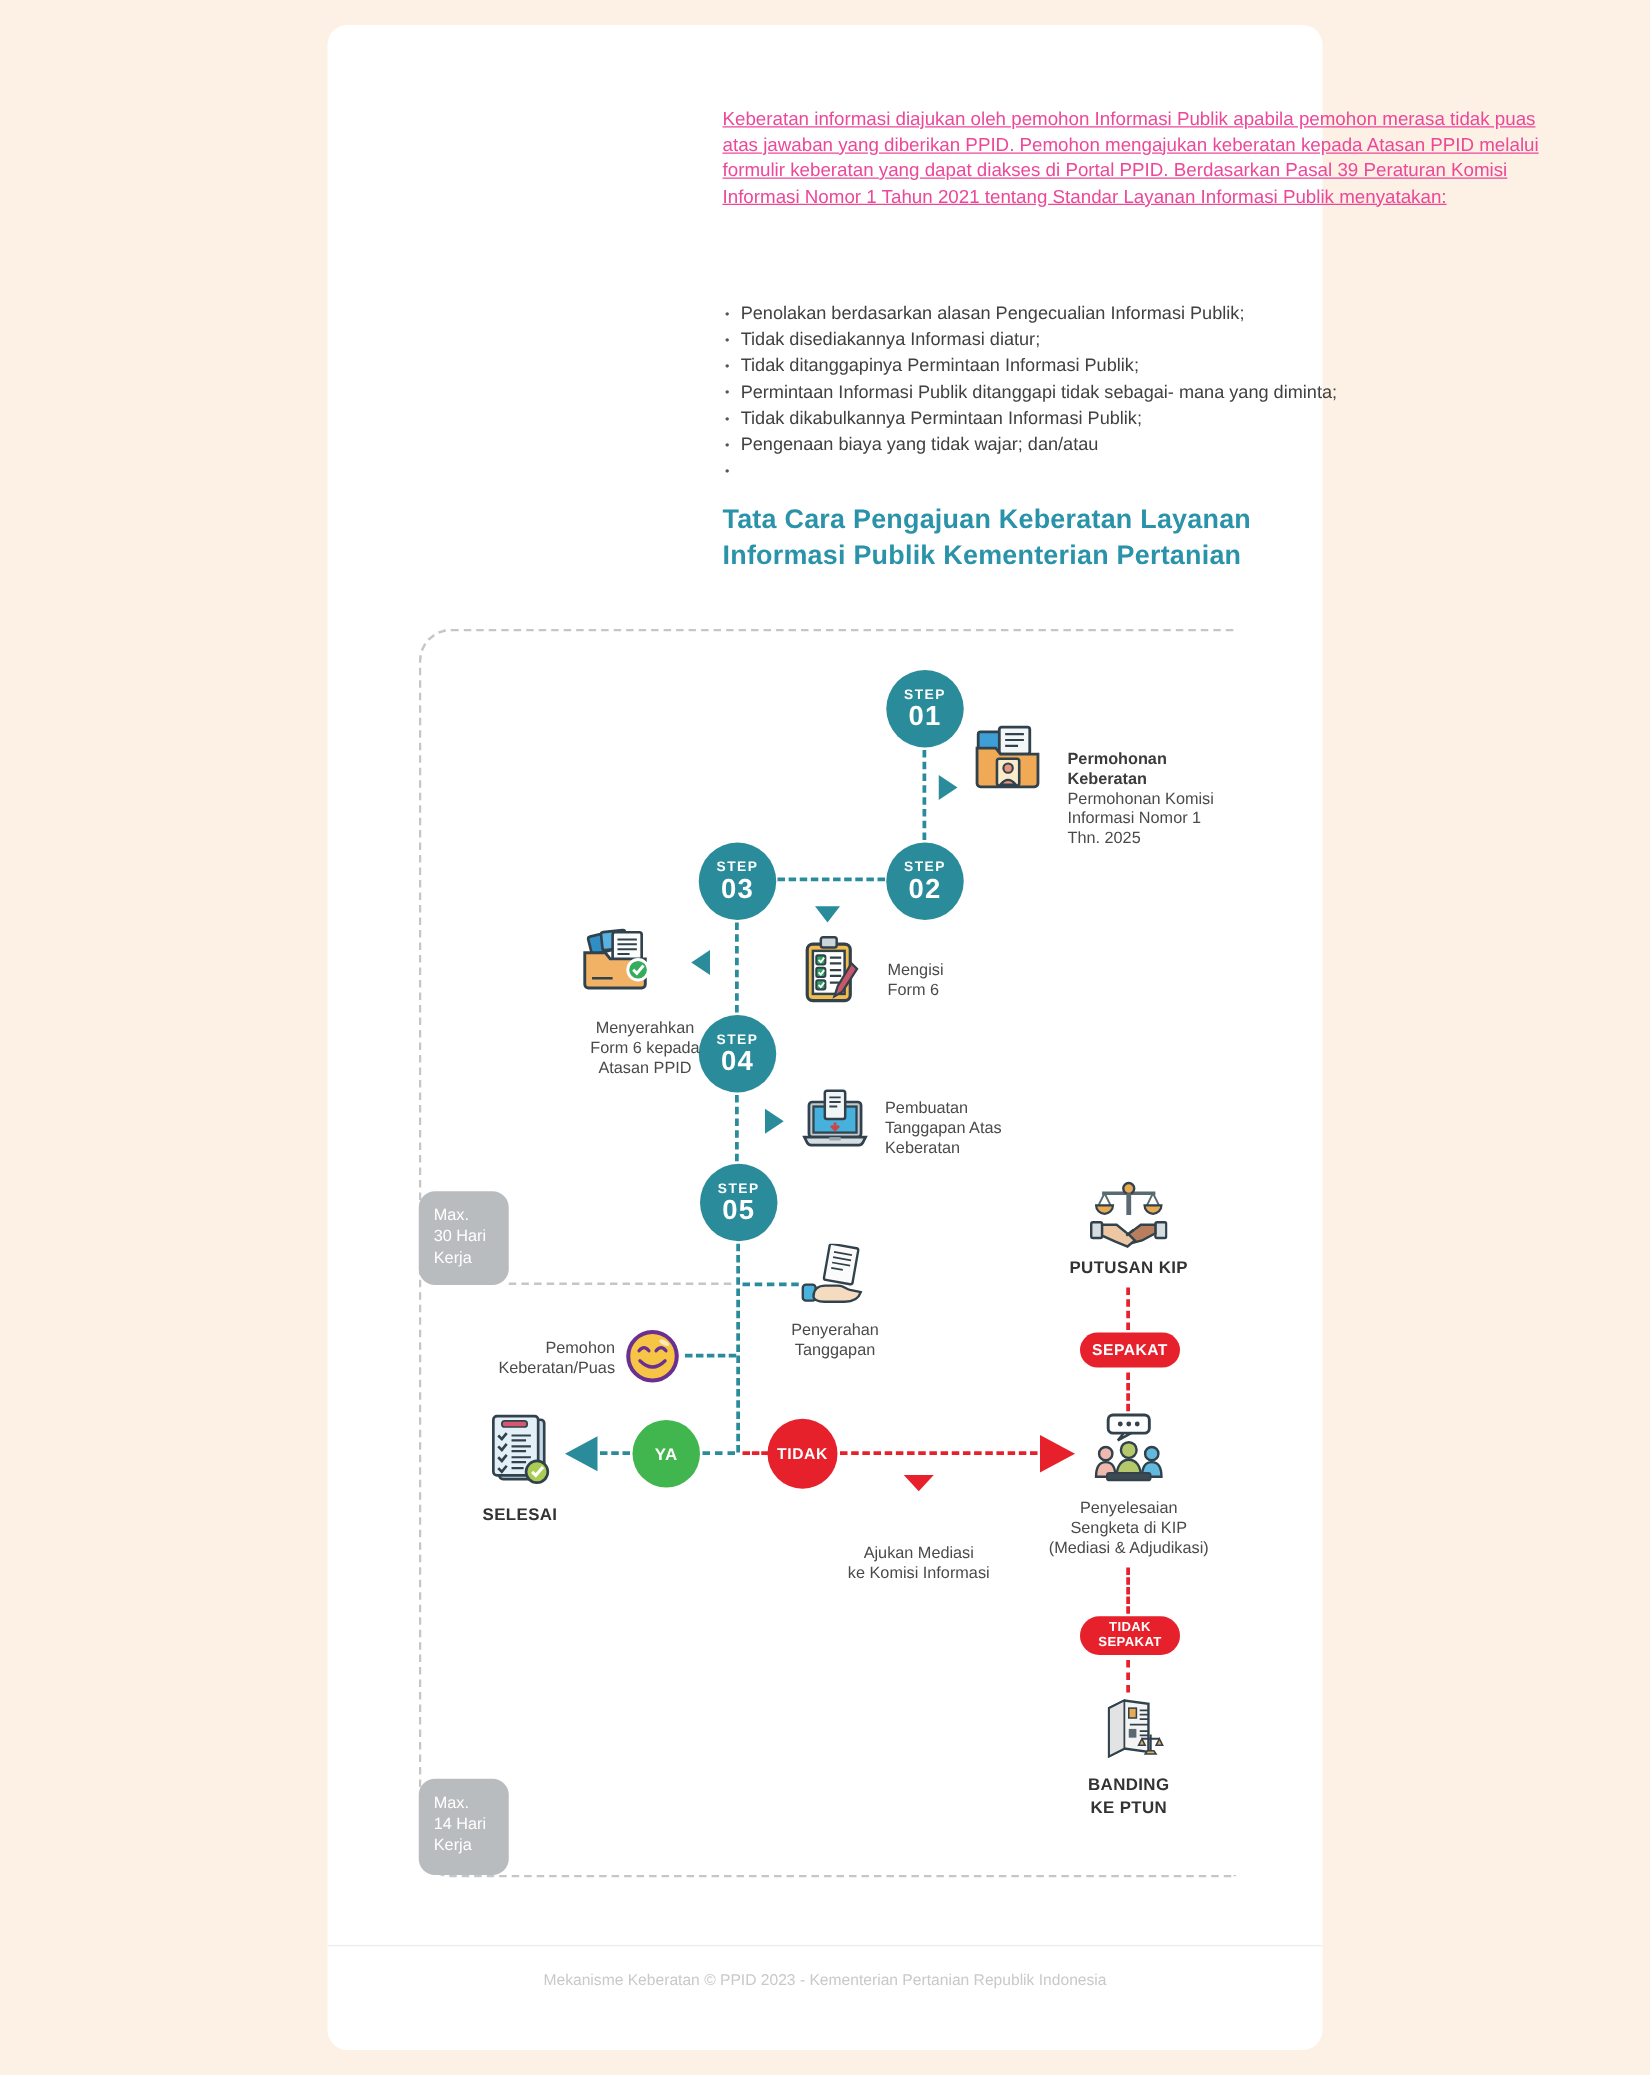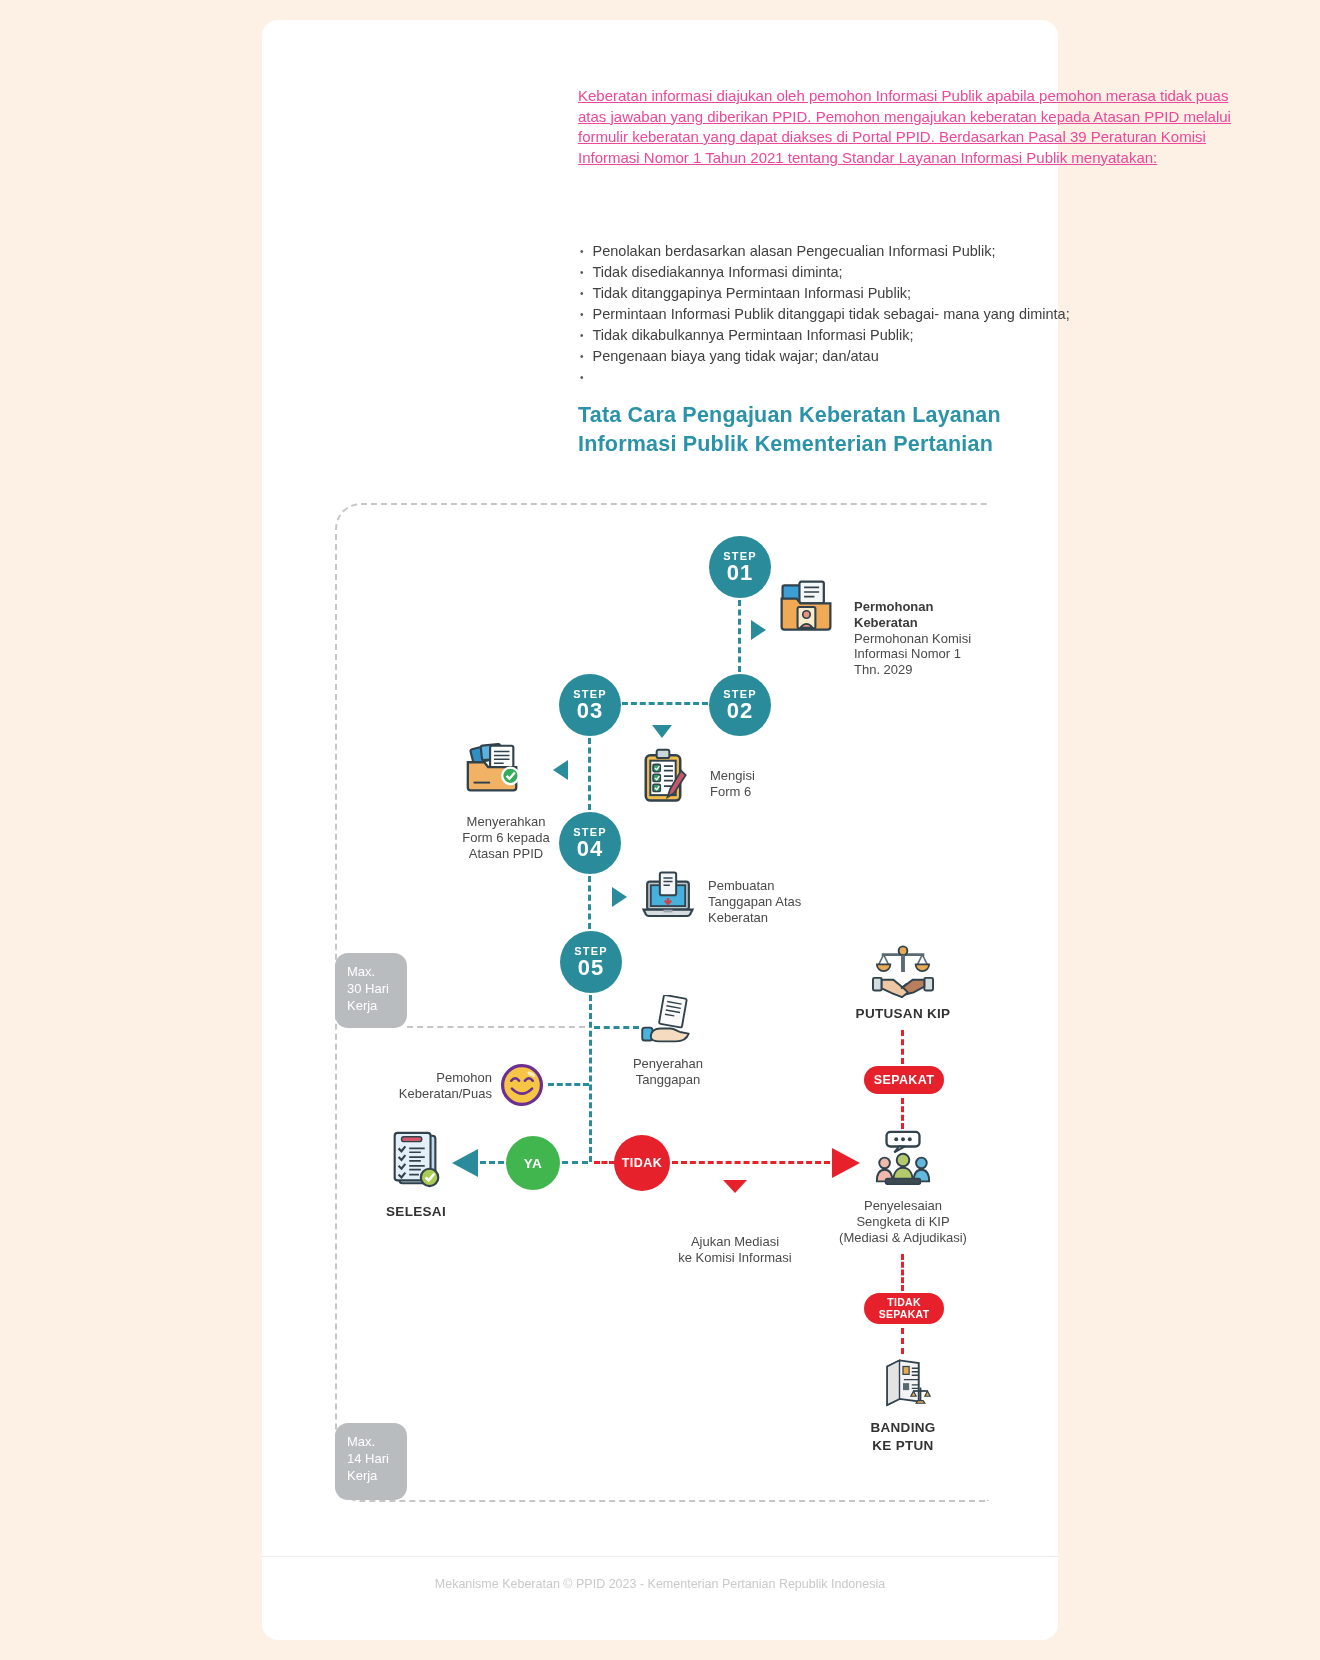--- a/index.html
+++ b/index.html
@@ -58,21 +58,21 @@
   #sepakat{left:864px;top:1066px;width:80px;height:28px;font-size:12.5px;letter-spacing:.4px;}
   #tidak-sepakat{left:864px;top:1293px;width:80px;height:31px;font-size:10.5px;line-height:11.5px;letter-spacing:.3px;}
 
   
   .lbl{font-size:13px;line-height:15.8px;color:#4a4a4a;}
   .lbl .b{font-weight:bold;color:#3b3b3b;}
   .caps{font-weight:bold;color:#333;font-size:13.5px;letter-spacing:.3px;}
   .ctr{text-align:center;} .rgt{text-align:right;}
   #lbl-permohonan{left:854px;top:599px;width:140px;}
   #lbl-mengisi{left:710px;top:768px;}
-  #lbl-menyerahkan{left:446px;top:814px;width:120px;}
+  #lbl-menyerahkan{left:456px;top:814px;width:120px;}
   #lbl-pembuatan{left:708px;top:878px;}
   #lbl-penyerahan{left:618px;top:1056px;width:100px;}
   #lbl-pemohon{left:372px;top:1070px;width:120px;}
   #lbl-selesai{left:376px;top:1204px;width:80px;}
   #lbl-ajukan{left:650px;top:1234px;width:170px;}
   #lbl-putusan{left:843px;top:1006px;width:120px;}
   #lbl-penyelesaian{left:833px;top:1198px;width:140px;}
   #lbl-banding{left:863px;top:1419px;width:80px;font-size:13.5px;line-height:17.5px;}
 
   
@@ -100,21 +100,21 @@
 
     <div id="p1" class="abs body-text">Keberatan informasi diajukan oleh pemohon Informasi Publik apabila pemohon merasa tidak puas atas jawaban yang diberikan PPID. Pemohon mengajukan keberatan kepada Atasan PPID melalui formulir keberatan yang dapat diakses di Portal PPID. Berdasarkan Pasal 39 Peraturan Komisi Informasi Nomor 1 Tahun 2021 tentang Standar Layanan Informasi Publik menyatakan:</div>
 
     <div id="reasons" class="abs">
       <div class="reason">
           <span class="dot">•</span>
           <span>Penolakan berdasarkan alasan Pengecualian Informasi Publik;</span>
         </div>
       <div class="reason">
           <span class="dot">•</span>
-          <span>Tidak disediakannya Informasi diminta;</span>
+          <span>Tidak disediakannya Informasi diatur;</span>
         </div>
       <div class="reason">
           <span class="dot">•</span>
           <span>Tidak ditanggapinya Permintaan Informasi Publik;</span>
         </div>
       <div class="reason">
           <span class="dot">•</span>
           <span>Permintaan Informasi Publik ditanggapi tidak sebagai- mana yang diminta;</span>
         </div>
       <div class="reason">
@@ -332,21 +332,21 @@
   <div id="tidak-sepakat" class="abs pill">
       <span>TIDAK</span>
       <span>SEPAKAT</span>
     </div>
 
   <div id="lbl-permohonan" class="abs lbl">
     <div class="b">Permohonan</div>
     <div class="b">Keberatan</div>
     <div>Permohonan Komisi</div>
     <div>Informasi Nomor 1</div>
-    <div>Thn. 2029</div>
+    <div>Thn. 2025</div>
   </div>
   <div id="lbl-mengisi" class="abs lbl">
     <div>Mengisi</div>
     <div>Form 6</div>
   </div>
   <div id="lbl-menyerahkan" class="abs lbl ctr">
     <div>Menyerahkan</div>
     <div>Form 6 kepada</div>
     <div>Atasan PPID</div>
   </div>

